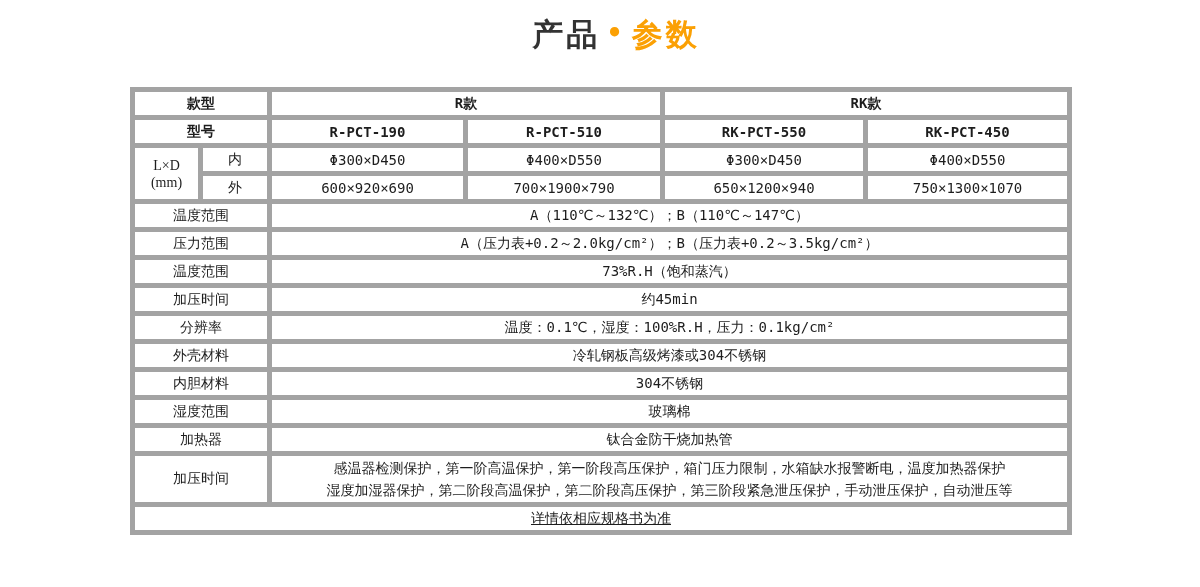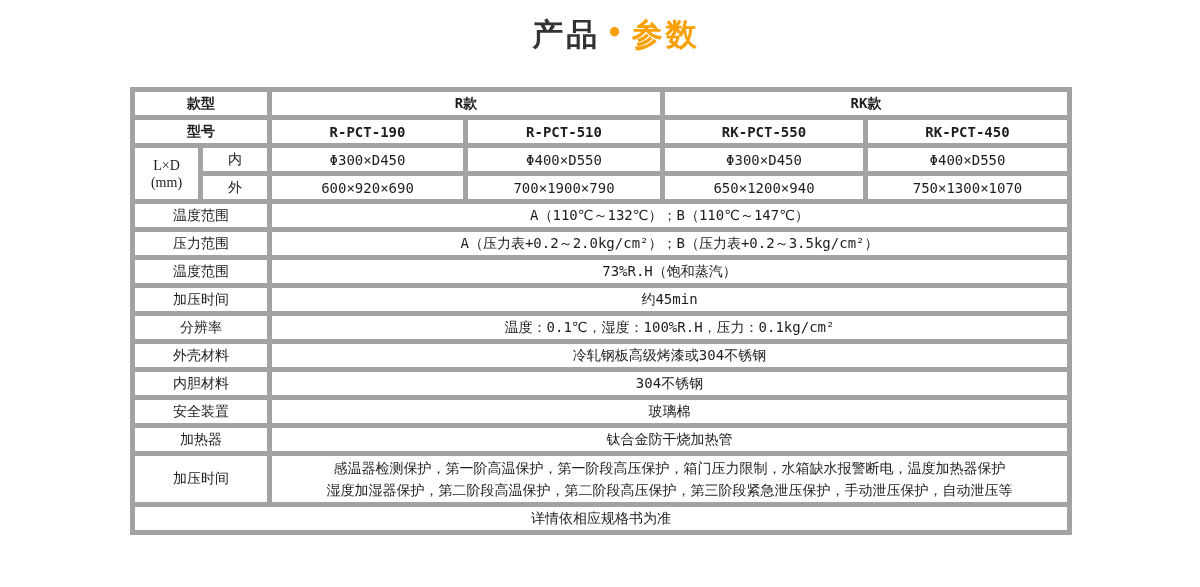--- a/index.html
+++ b/index.html
@@ -51,21 +51,21 @@
   td.left-label { text-align: left; padding-left: 20px; white-space: nowrap; }
   td.dim-label { line-height: 17px; font-size: 14px; font-family: Liberation Serif, serif; }
   td.safety-val {
     text-align: left;
     padding-left: 14px;
     white-space: normal;
     line-height: 22px;
     font-size: 13.5px;
     height: 68px;
   }
-  td.footer-cell { font-size: 14px; }
+  td.footer-cell { font-size: 14px; text-decoration: underline; }
 </style>
 </head>
 <body>
 
 <div class="page">
 
   <div class="title">
     <span>产品</span><span class="bullet">•</span><span class="accent">参数</span>
   </div>
 
@@ -136,21 +136,21 @@
     </tr>
     <tr>
       <td colspan="2" class="left-label">外壳材料</td>
       <td colspan="4">冷轧钢板高级烤漆或304不锈钢</td>
     </tr>
     <tr>
       <td colspan="2" class="left-label">内胆材料</td>
       <td colspan="4">304不锈钢</td>
     </tr>
     <tr>
-      <td colspan="2" class="left-label">安全装置</td>
+      <td colspan="2" class="left-label">湿度范围</td>
       <td colspan="4">玻璃棉</td>
     </tr>
     <tr>
       <td colspan="2" class="left-label">加热器</td>
       <td colspan="4">钛合金防干烧加热管</td>
     </tr>
 
     <tr>
       <td colspan="2">加压时间</td>
       <td colspan="4" class="safety-val">

